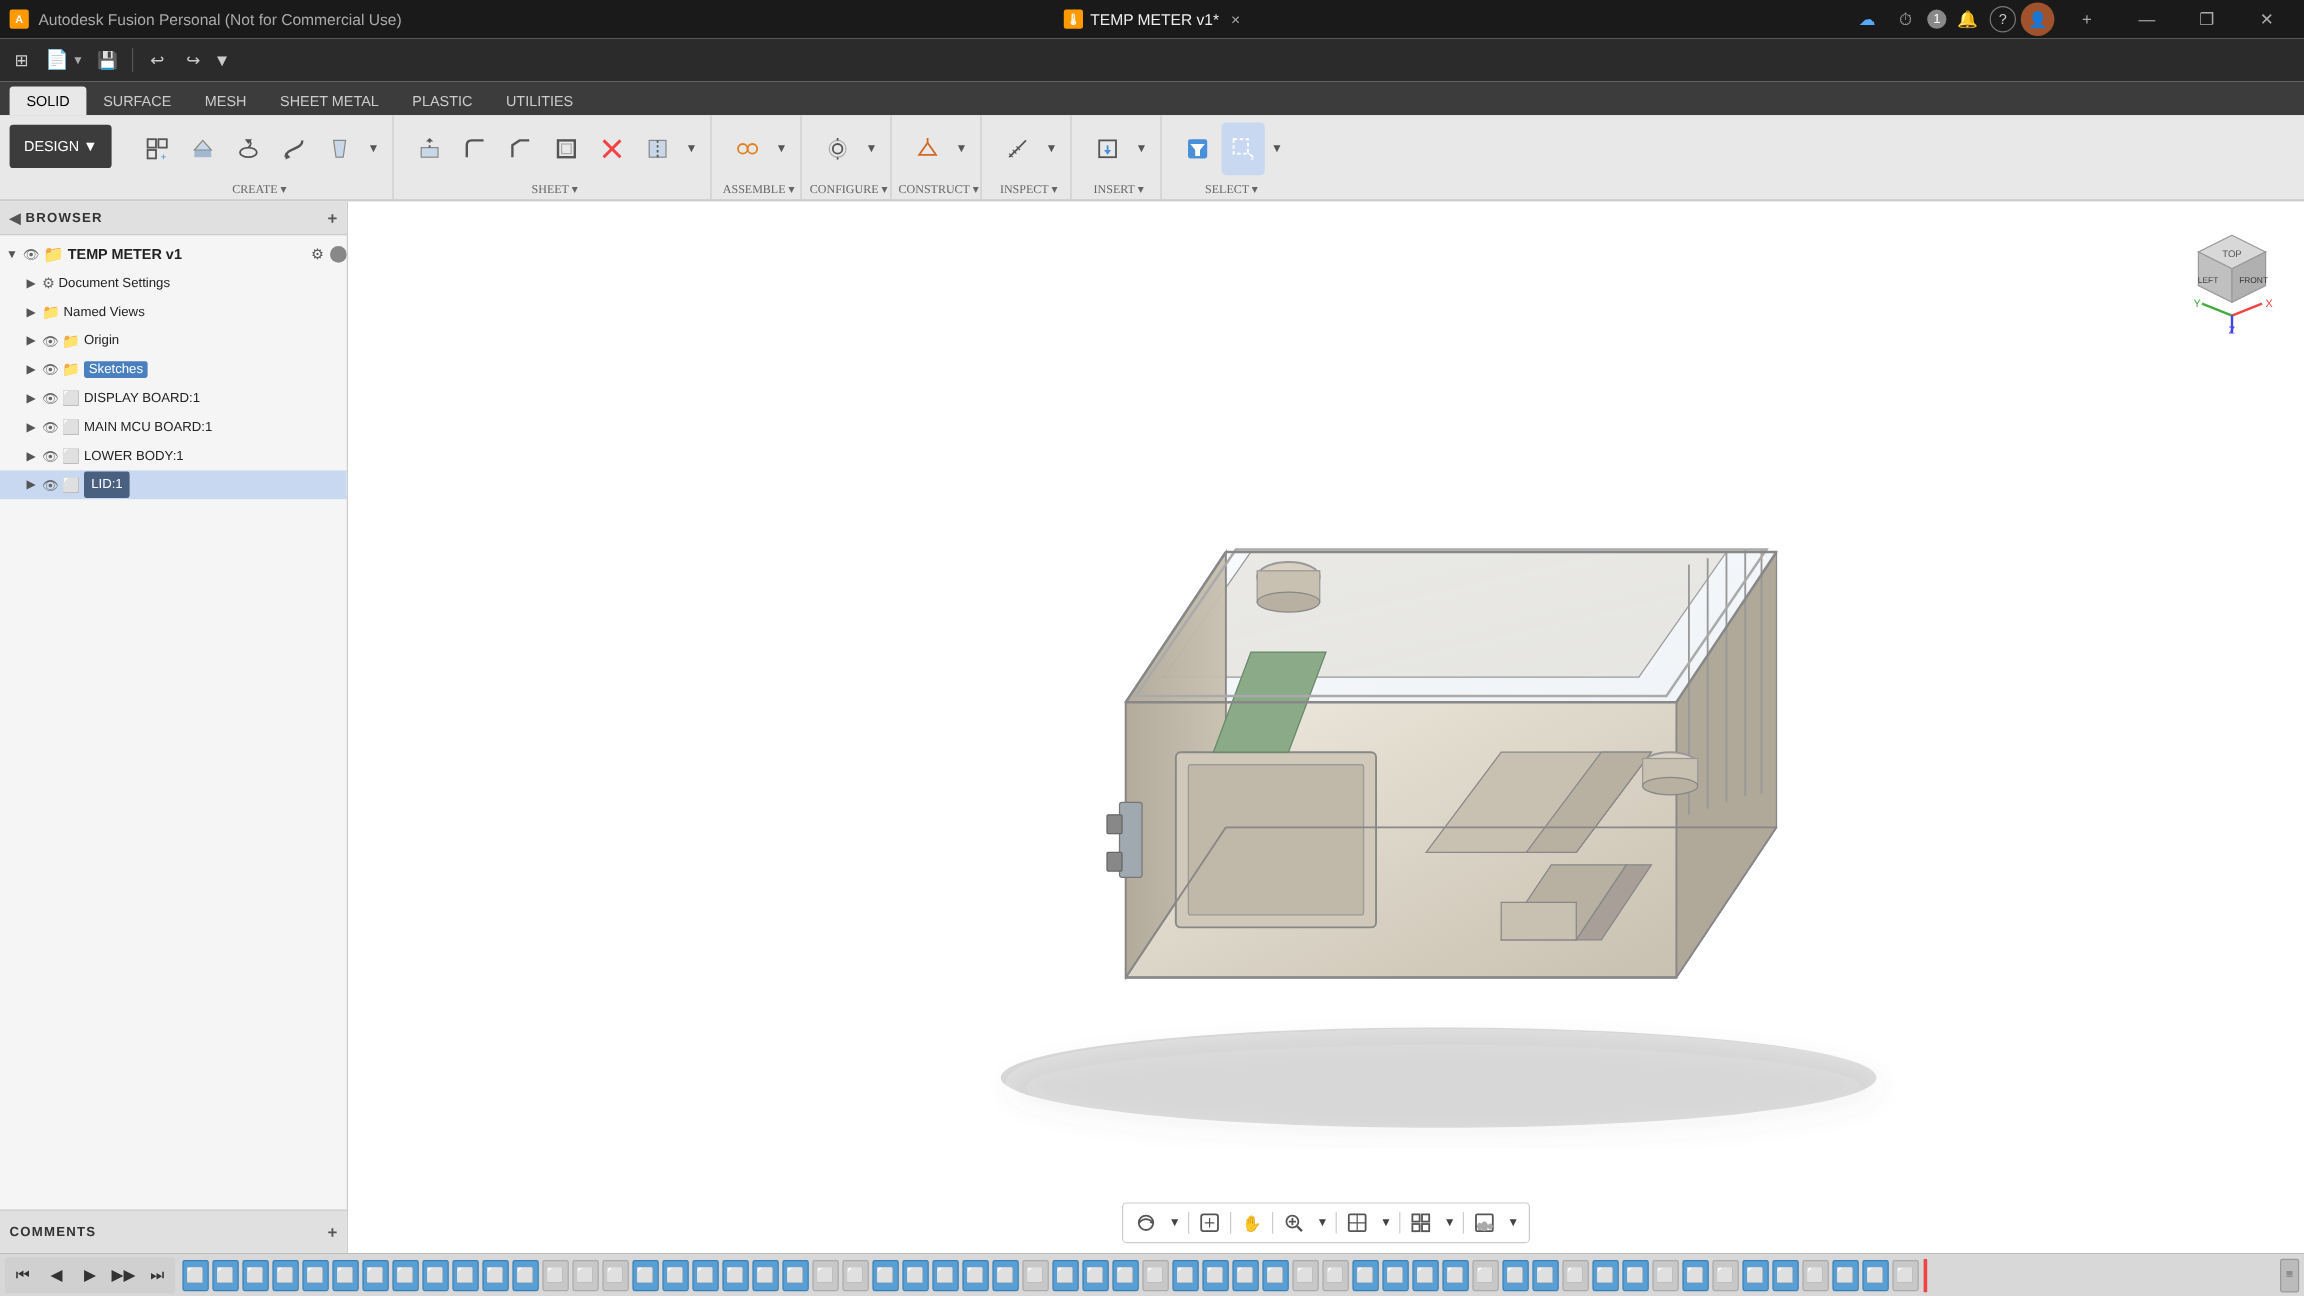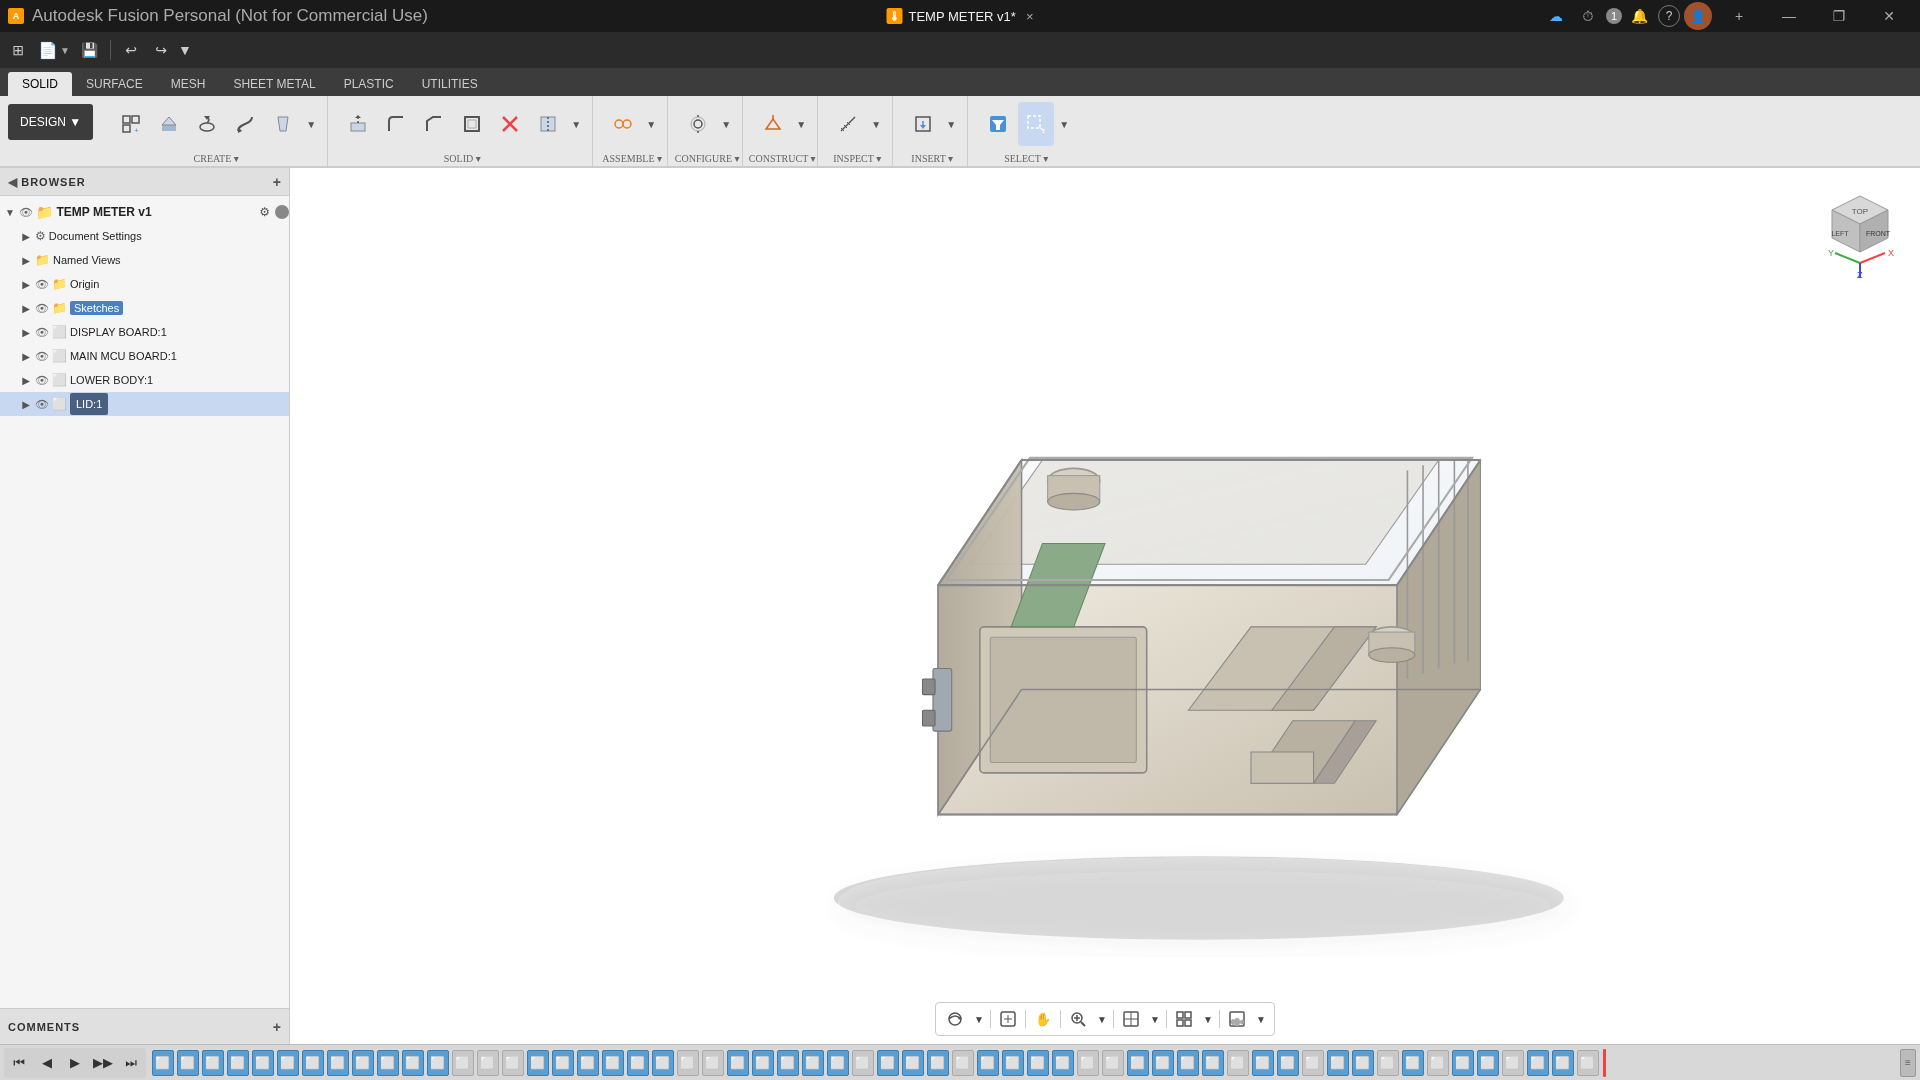--- a/index.html
+++ b/index.html
@@ -278,21 +278,21 @@
       background: #4a90d9;
       border-radius: 4px;
     }
   </style>
 </head>
 <body>
 
 <div id="title-bar">
   <div class="left">
     <div class="title-icon">A</div>
-    <span style="font-size:17px;color:#aaa;">Autodesk Fusion Personal (Not for Commercial Use)</span>
+    <span style="font-size:13px;color:#aaa;">Autodesk Fusion Personal (Not for Commercial Use)</span>
   </div>
   <div class="center">
     <div class="title-icon" style="background:#f90;">🌡</div>
     <span>TEMP METER v1*</span>
     <span style="cursor:pointer;color:#aaa;margin-left:4px;">×</span>
   </div>
   <div class="right">
     <div class="tb-icon" style="color:#5af;">☁</div>
     <div class="tb-icon" style="color:#aaa;">⏱</div>
     <div style="color:#fff;font-size:11px;background:#888;border-radius:50%;width:16px;height:16px;display:flex;align-items:center;justify-content:center;">1</div>
@@ -406,21 +406,21 @@
           </svg>
       </div>
       <div class="r-icon">
         <svg viewBox="0 0 22 22">
             <rect x="4" y="4" width="14" height="14" fill="#c8d8e8" stroke="#888" stroke-width="1"></rect>
             <line x1="11" y1="4" x2="11" y2="18" stroke="#555" stroke-width="1.5" stroke-dasharray="2,2"></line>
           </svg>
       </div>
       <div class="r-icon" style="width:16px;color:#555;">▼</div>
     </div>
-    <span class="ribbon-section-label">SOLID ▾</span>
+    <span class="ribbon-section-label">SHEET ▾</span>
   </div>
 
   <div class="ribbon-section">
     <div class="ribbon-icons">
       <div class="r-icon">
         <svg viewBox="0 0 22 22">
             <circle cx="7" cy="11" r="4" fill="none" stroke="#e08020" stroke-width="1.5"></circle>
             <circle cx="15" cy="11" r="4" fill="none" stroke="#e08020" stroke-width="1.5"></circle>
           </svg>
       </div>

